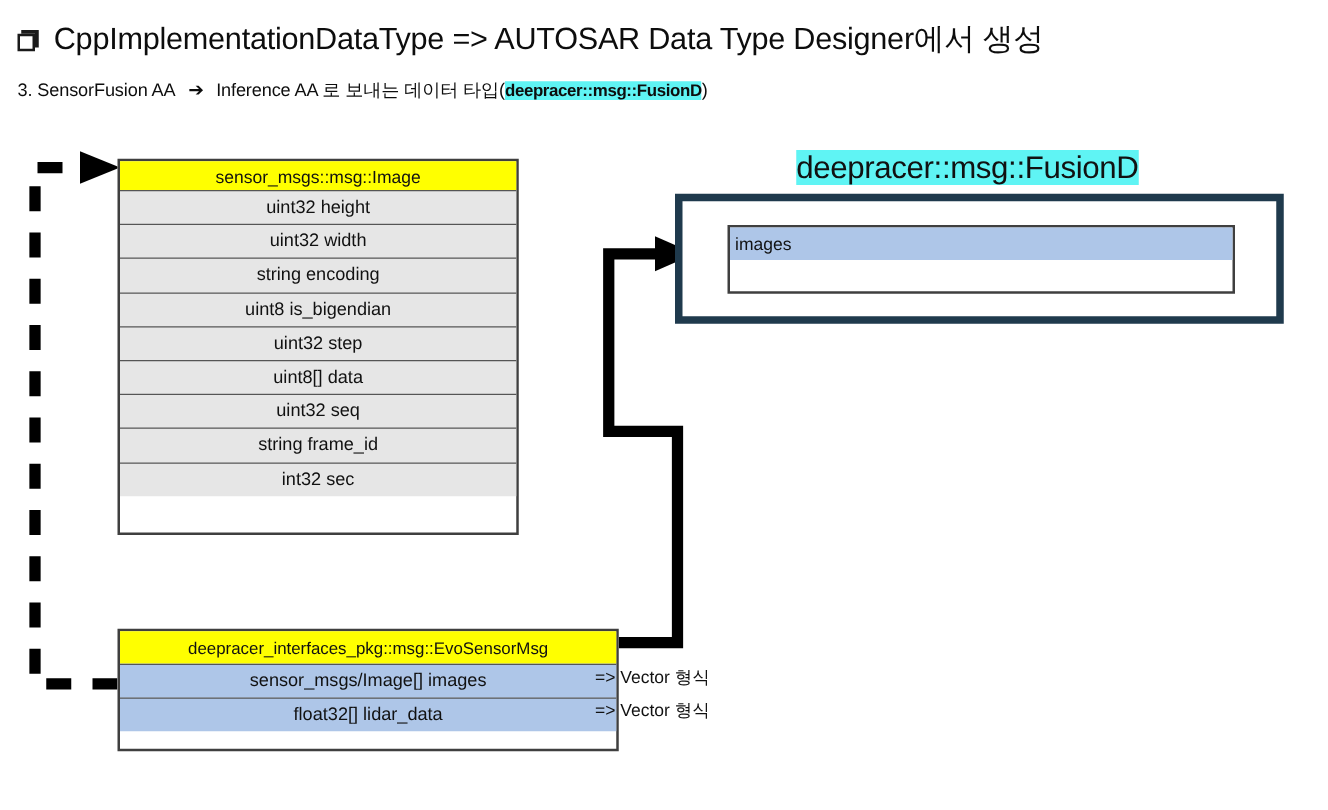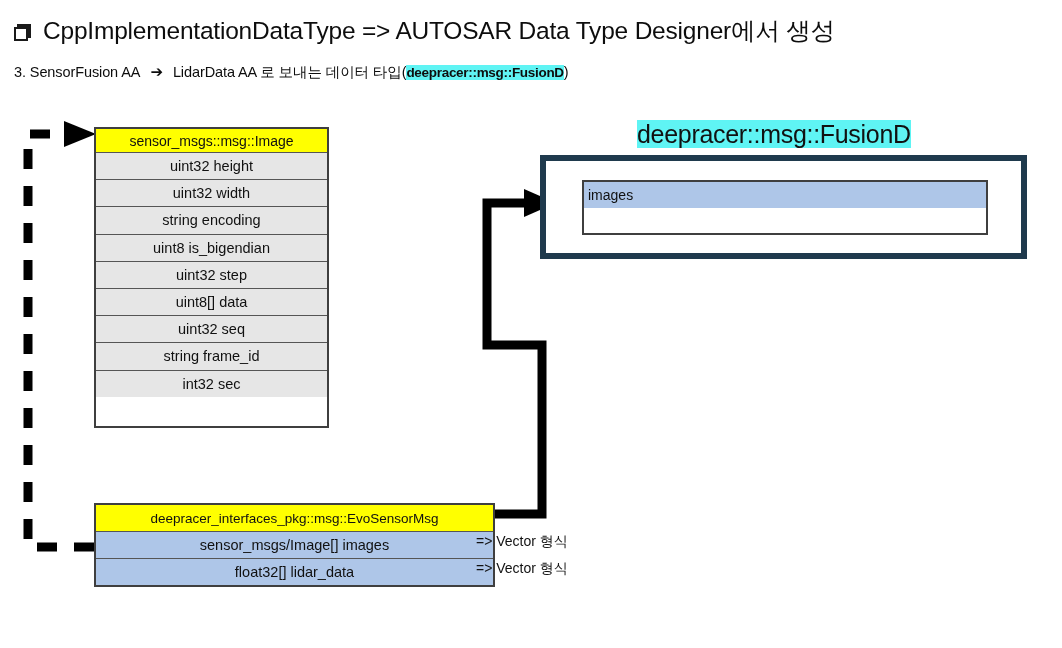--- a/index.html
+++ b/index.html
@@ -80,29 +80,29 @@
   .row-head {
     background: #ffff00;
     font-size: 14px;
   }
   .row-grey { background: #e6e6e6; }
   .row-blue { background: #aec6e8; }
 
   
   #image-struct-table {
     left: 94px; top: 127px;
-    width: 235px; height: 301px;
+    width: 321px; height: 301px;
   }
   #image-struct-table .struct-row { height: 27.2px; }
   #image-struct-table .row-head { height: 23px; }
 
   
   #evosensor-struct-table {
     left: 94px; top: 503px;
-    width: 401px; height: 84px;
+    width: 401px; height: 98px;
   }
   #evosensor-struct-table .struct-row { height: 27px; }
   #evosensor-struct-table .row-head { height: 26px; font-size: 13.5px; }
 
   
   #fusiond-title {
     position: absolute;
     left: 637px; top: 120px;
     font-size: 25px;
     color: #111111;
@@ -168,21 +168,21 @@
   <span id="bullet-square-icon">
     <span class="shadow"></span>
       <span class="face"></span>
   </span>
   <span id="title-text">CppImplementationDataType =&gt; AUTOSAR Data Type Designer에서 생성</span>
 </div>
 
 <div id="subtitle-line">
   <span>3. SensorFusion AA</span>
   <span class="arrow-glyph">➔</span>
-  <span>LidarData AA 로 보내는 데이터 타입(</span><span id="subtitle-type" class="hl-cyan">deepracer::msg::FusionD</span><span>)</span>
+  <span>Inference AA 로 보내는 데이터 타입(</span><span id="subtitle-type" class="hl-cyan">deepracer::msg::FusionD</span><span>)</span>
 </div>
 
 <svg id="connectors" viewBox="0 0 1062 648">
 
   <g>
     <path d="M 94 547 L 28 547 L 28 134 L 68 134" fill="none" stroke="#000000" stroke-width="9" stroke-dasharray="20 17" stroke-linecap="butt"></path>
     <polygon points="64,121 96,134 64,147" fill="#000000"></polygon>
   </g>
 
   <g>

